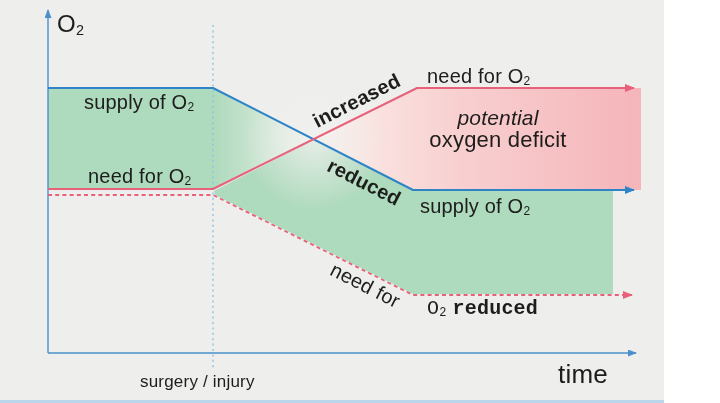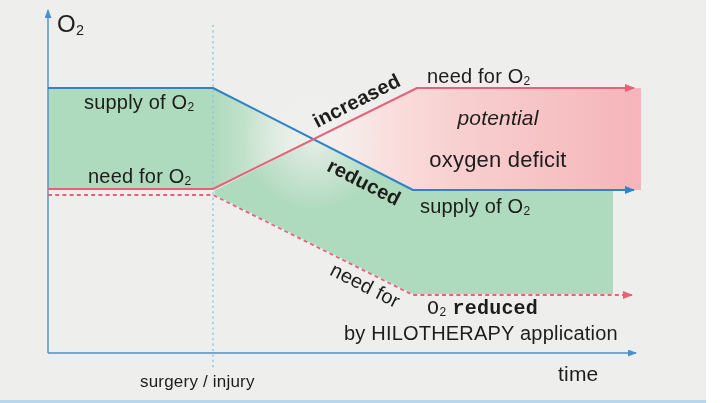--- a/index.html
+++ b/index.html
@@ -2,21 +2,20 @@
 <html style="--background: #eeefec; --green_fill: #aedabd; --pink_fill: #f5b6ba; --supply_line: #2f84c8; --need_line: #e8617a; --axis: #4a90cc; --guide: #8fc2e2; --text: #1d1d1b; --bottom_border: #b9d6ea;"><head>
 <meta charset="utf-8">
 <style>
   html,body { margin:0; padding:0; }
   body { font-family: "Liberation Sans", sans-serif; }
   .stage {
     position: relative;
     width: 664px; height: 403px;
     background: var(--background, #eeefec);
     overflow: hidden;
-    padding-left: 42px;
   }
   .stage svg { position:absolute; left:0; top:0; }
 
   
   .green-fill   { fill: var(--green_fill, #aedabd); }
   .supply-path  { stroke: var(--supply_line, #2f84c8); stroke-width:2; fill:none; stroke-linejoin:round; }
   .need-path    { stroke: var(--need_line, #e8617a); stroke-width:2; fill:none; stroke-linejoin:round; }
   .need-dash    { stroke: var(--need_line, #e8617a); stroke-width:1.8; fill:none; stroke-dasharray:4 3.2; stroke-linejoin:round; }
   .axis-path    { stroke: var(--axis, #4a90cc); stroke-width:1.4; fill:none; }
   .guide-line   { stroke: var(--guide, #8fc2e2); stroke-width:1.4; stroke-dasharray:2 3.4; }
@@ -107,45 +106,42 @@
   </div>
 
   <div class="lbl" style="left:427px; top:65px;">
     <span>need for O</span><span class="sub">2</span>
   </div>
 
   <div class="lbl italic center" style="left:413px; top:107px; width:170px; font-size:21px;">
     <span>potential</span>
   </div>
 
-  <div class="lbl center" style="left:413px; top:129px; width:170px; font-size:22px;margin-top:20px;">
+  <div class="lbl center" style="left:413px; top:129px; width:170px; font-size:22px;">
     <span>oxygen deficit</span>
   </div>
 
   <div class="lbl bold rot-down" style="left:329px; top:153px;">
     <span>reduced</span>
   </div>
 
   <div class="lbl" style="left:420px; top:195px;">
     <span>supply of O</span><span class="sub">2</span>
   </div>
 
   <div class="lbl rot-down" style="left:332px; top:257px;">
     <span>need for</span>
   </div>
 
   <div class="lbl" style="left:427px; top:298px;font-family:Liberation Mono, monospace;">
     <span>O</span><span class="sub">2</span><span class="bold space-before">reduced</span>
   </div>
 
-  <div class="lbl" style="left:344px; top:322px;">
-    <span>by HILOTHERAPY application</span>
-  </div>
 
   <div class="lbl" style="left:140px; top:371px; font-size:17px;">
     <span>surgery / injury</span>
   </div>
 
-  <div class="lbl" style="left:558px; top:363px; font-size:21px;">
+  <div class="lbl" style="left:558px; top:363px; font-size:26px;">
     <span>time</span>
   </div>
 
 </div>
 
 </body></html>

